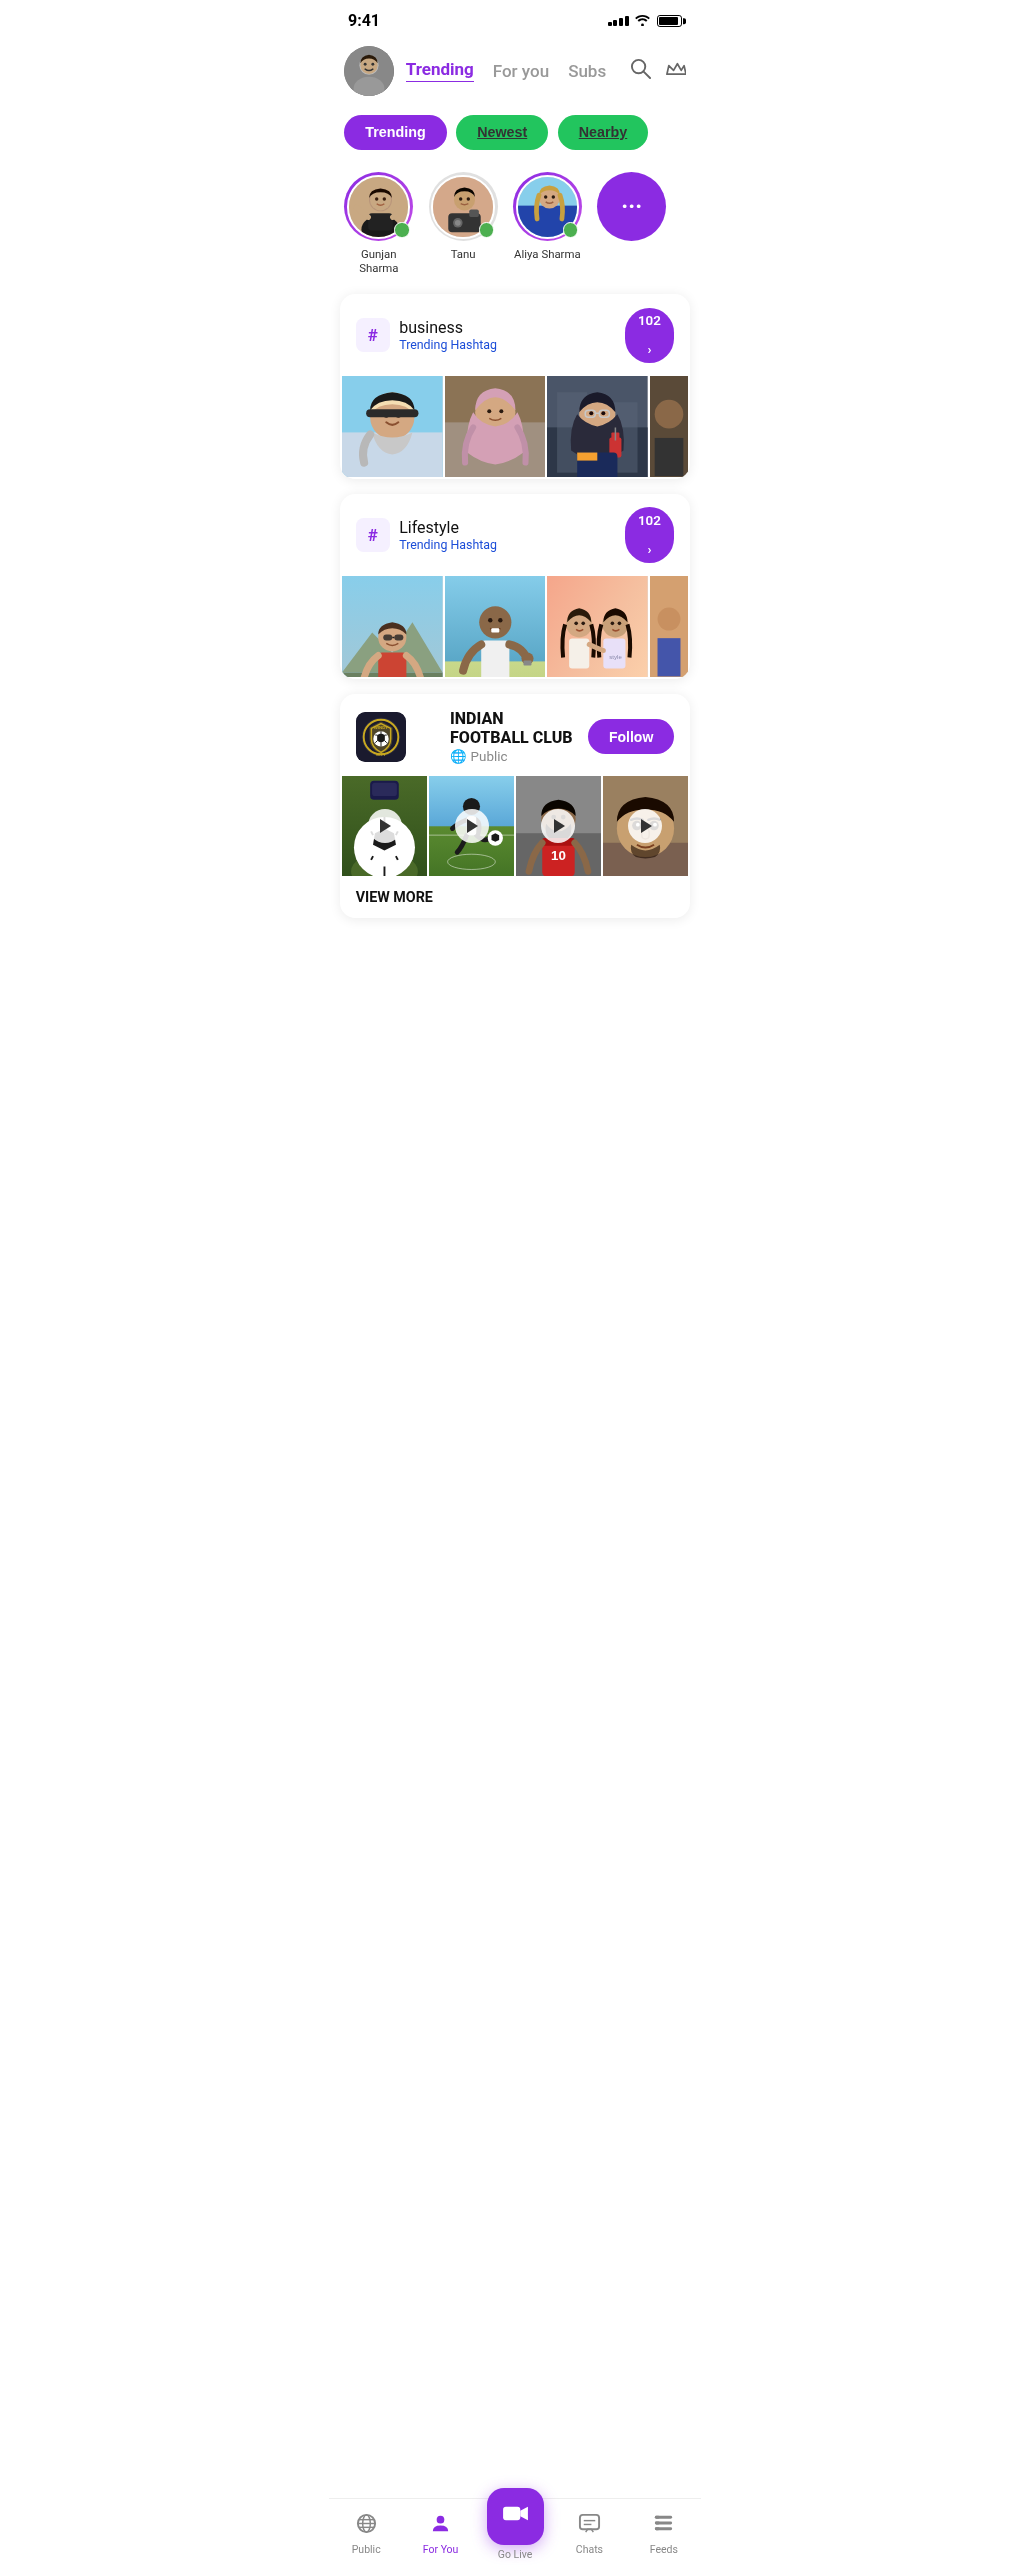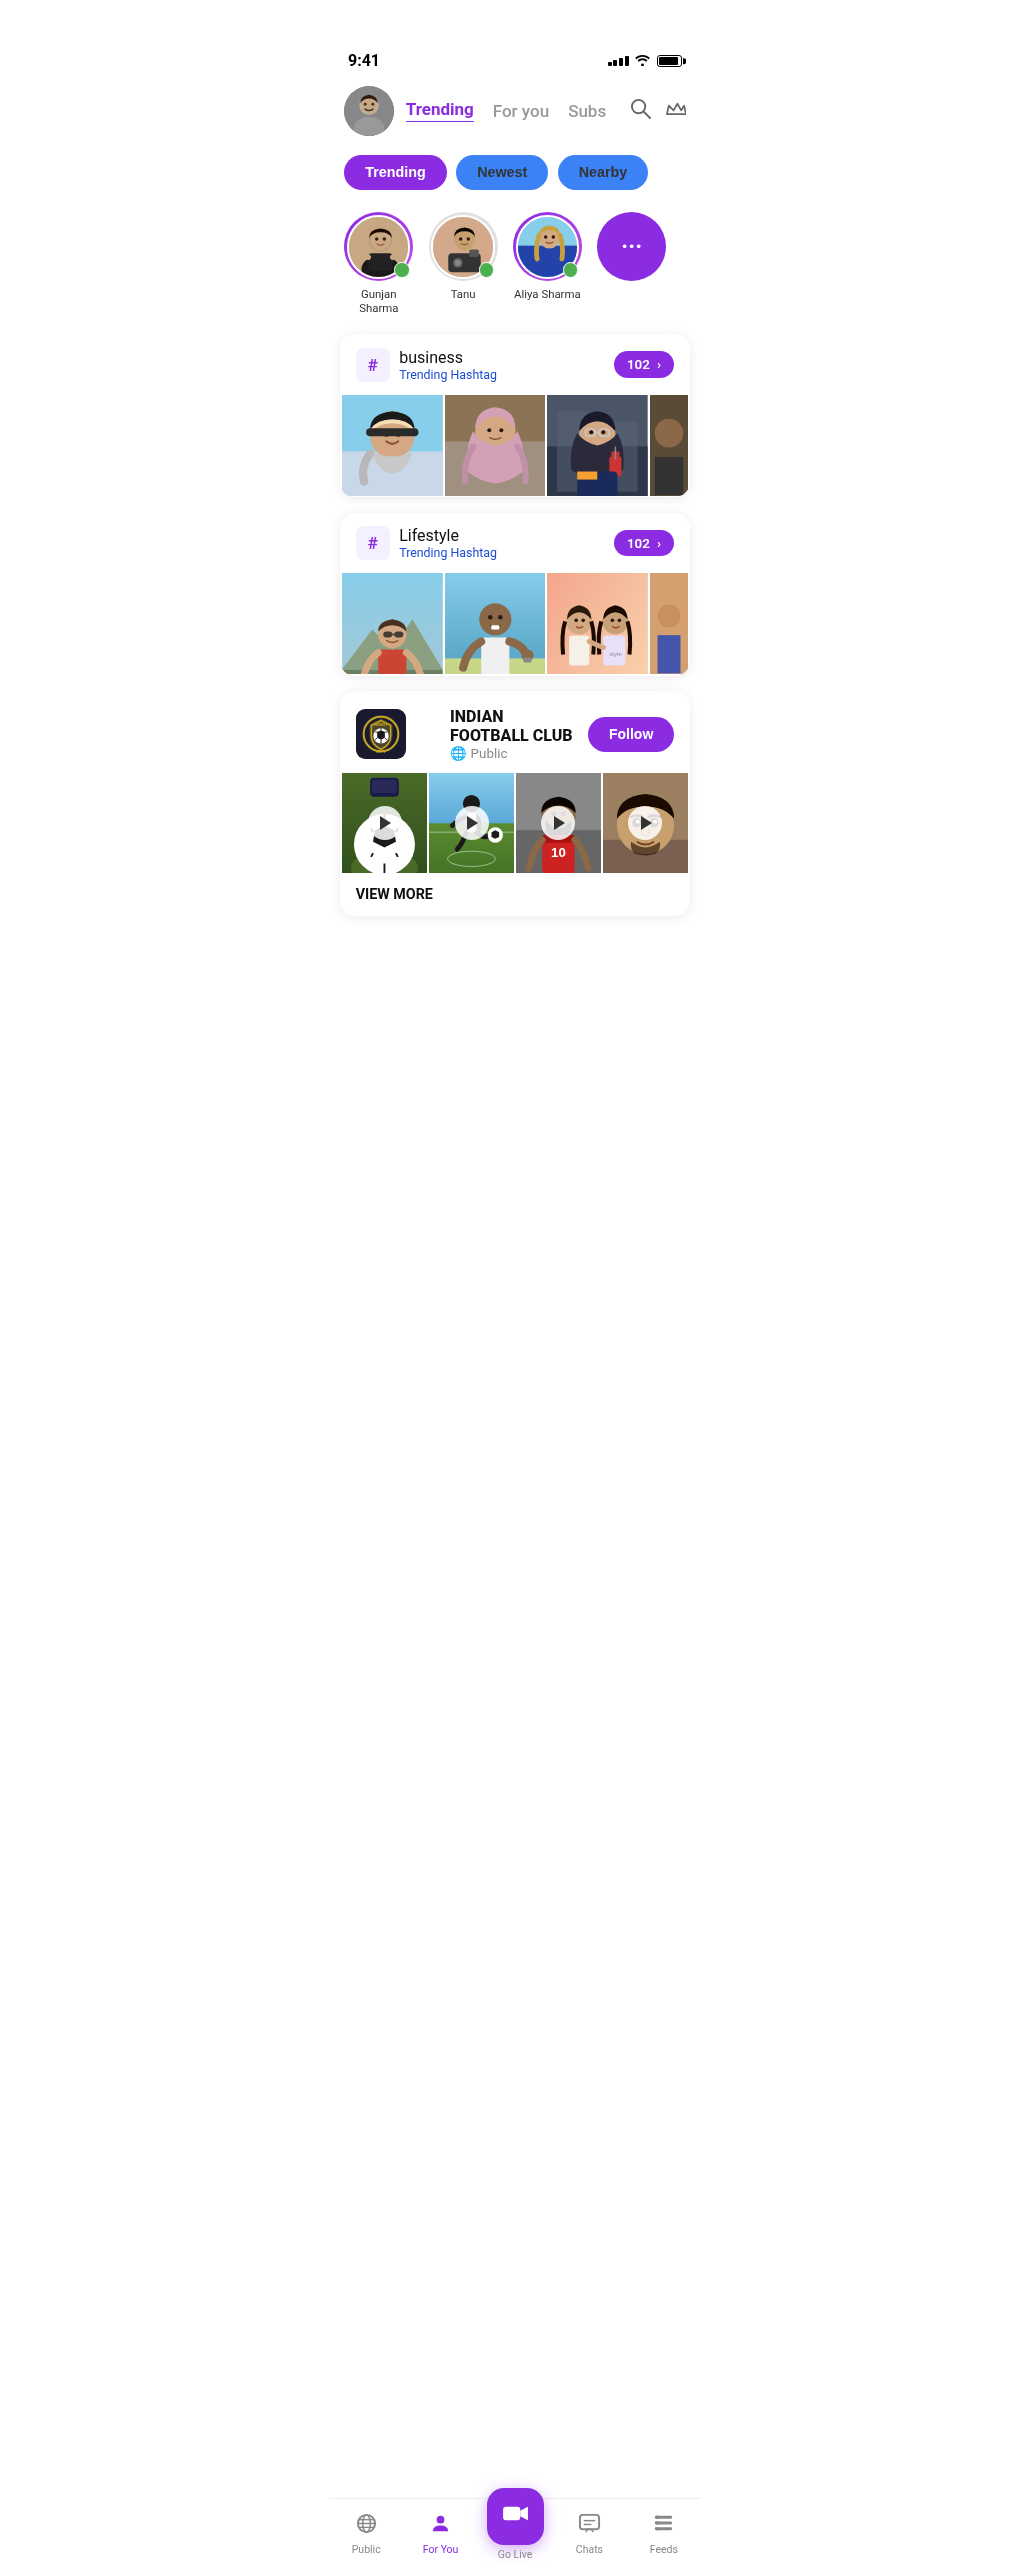--- a/index.html
+++ b/index.html
@@ -12,21 +12,20 @@
       overflow-x: hidden;
     }
 
     
     .status-bar {
       display: flex;
       justify-content: space-between;
       align-items: center;
       padding: 11.4px 19px 7.6px;
       background: #fff;
-      margin-top: 40px;
     }
     .status-time { font-size: 16px; font-weight: 700; color: #000; }
     .status-icons { display: flex; align-items: center; gap: 5.7px; }
     .signal-bars { display: flex; align-items: flex-end; gap: 1.9px; }
     .signal-bar { background: #000; border-radius: 1px; width: 3.8px; }
     .battery-icon {
       width: 25px; height: 12.4px; border: 1.9px solid #000; border-radius: 2.9px; position: relative; display: flex; align-items: center; padding: 1px;
     }
     .battery-icon::after {
       content: ''; position: absolute; right: -4.8px; top: 50%; transform: translateY(-50%);
@@ -55,21 +54,21 @@
     
     .filter-pills {
       display: flex; gap: 9.5px; padding: 7.6px 15.3px 15.3px; overflow-x: auto;
     }
     .filter-pills::-webkit-scrollbar { display: none; }
     .pill {
       padding: 9.5px 21px; border-radius: 48px; font-size: 14.3px; font-weight: 600;
       white-space: nowrap; cursor: pointer; border: none;
     }
     .pill.active { background: #8B2BE2; color: #fff; }
-    .pill.inactive { background: #3b82f6; color: #333; }
+    .pill.inactive { background: #22c55e; color: #333; text-decoration: underline; }
 
     
     .stories { display: flex; gap: 15.3px; padding: 7.6px 15.3px 19px; overflow-x: auto; }
     .stories::-webkit-scrollbar { display: none; }
     .story-item { display: flex; flex-direction: column; align-items: center; gap: 5.7px; }
     .story-ring {
       width: 69px; height: 69px; border-radius: 50%; padding: 2.9px;
       background: linear-gradient(135deg, #8B2BE2, #c44de8);
       position: relative;
     }
@@ -101,21 +100,21 @@
       width: 34px; height: 34px; background: #f5f0ff; border-radius: 7.6px;
       display: flex; align-items: center; justify-content: center;
       font-size: 17px; color: #8B2BE2; font-weight: 700;
     }
     .hashtag-info { flex: 1; }
     .hashtag-name { font-size: 16px; font-weight: 400; color: #111; }
     .hashtag-sub { font-size: 12.4px; color: #1d4ed8; }
     .count-badge {
       background: #8B2BE2; color: #fff; border-radius: 48px;
       padding: 5.7px 13.4px; font-size: 13.4px; font-weight: 600;
-      display: flex; align-items: center; gap: 7px; cursor: pointer;
+      display: flex; align-items: center; gap: 14px; cursor: pointer; flex-direction: column;
     }
 
     .images-grid { display: flex; gap: 1.9px; padding: 0 1.9px 1.9px; }
     .grid-img {
       flex: 1; aspect-ratio: 1; overflow: hidden; background: #ddd; position: relative;
     }
 
     
     .club-header { display: flex; align-items: center; padding: 15.3px 15.3px 11.4px; gap: 11.4px; }
     .club-logo {

